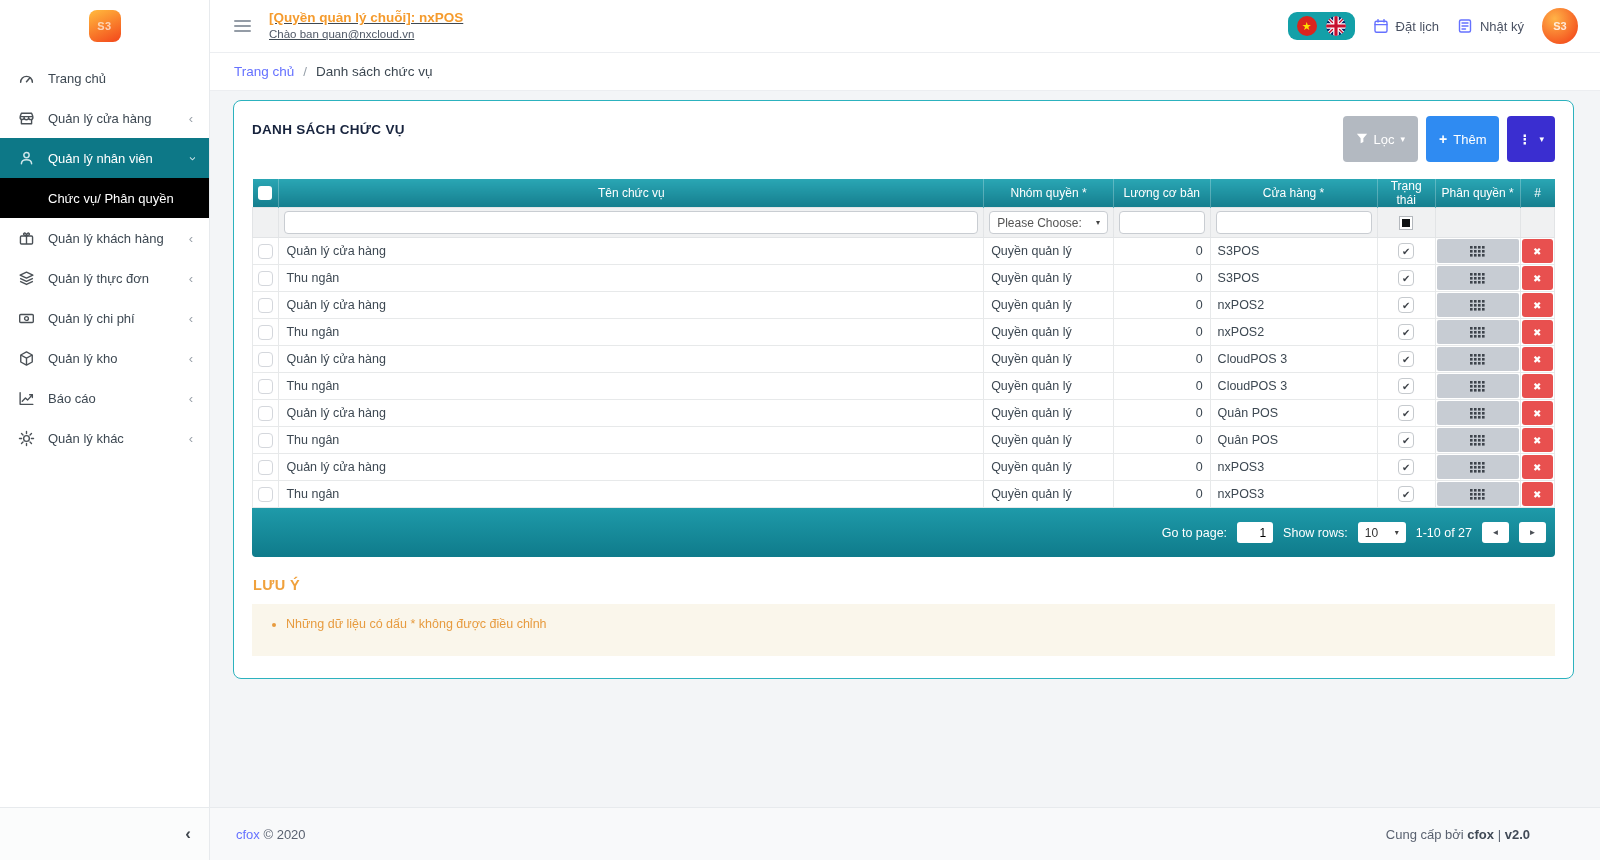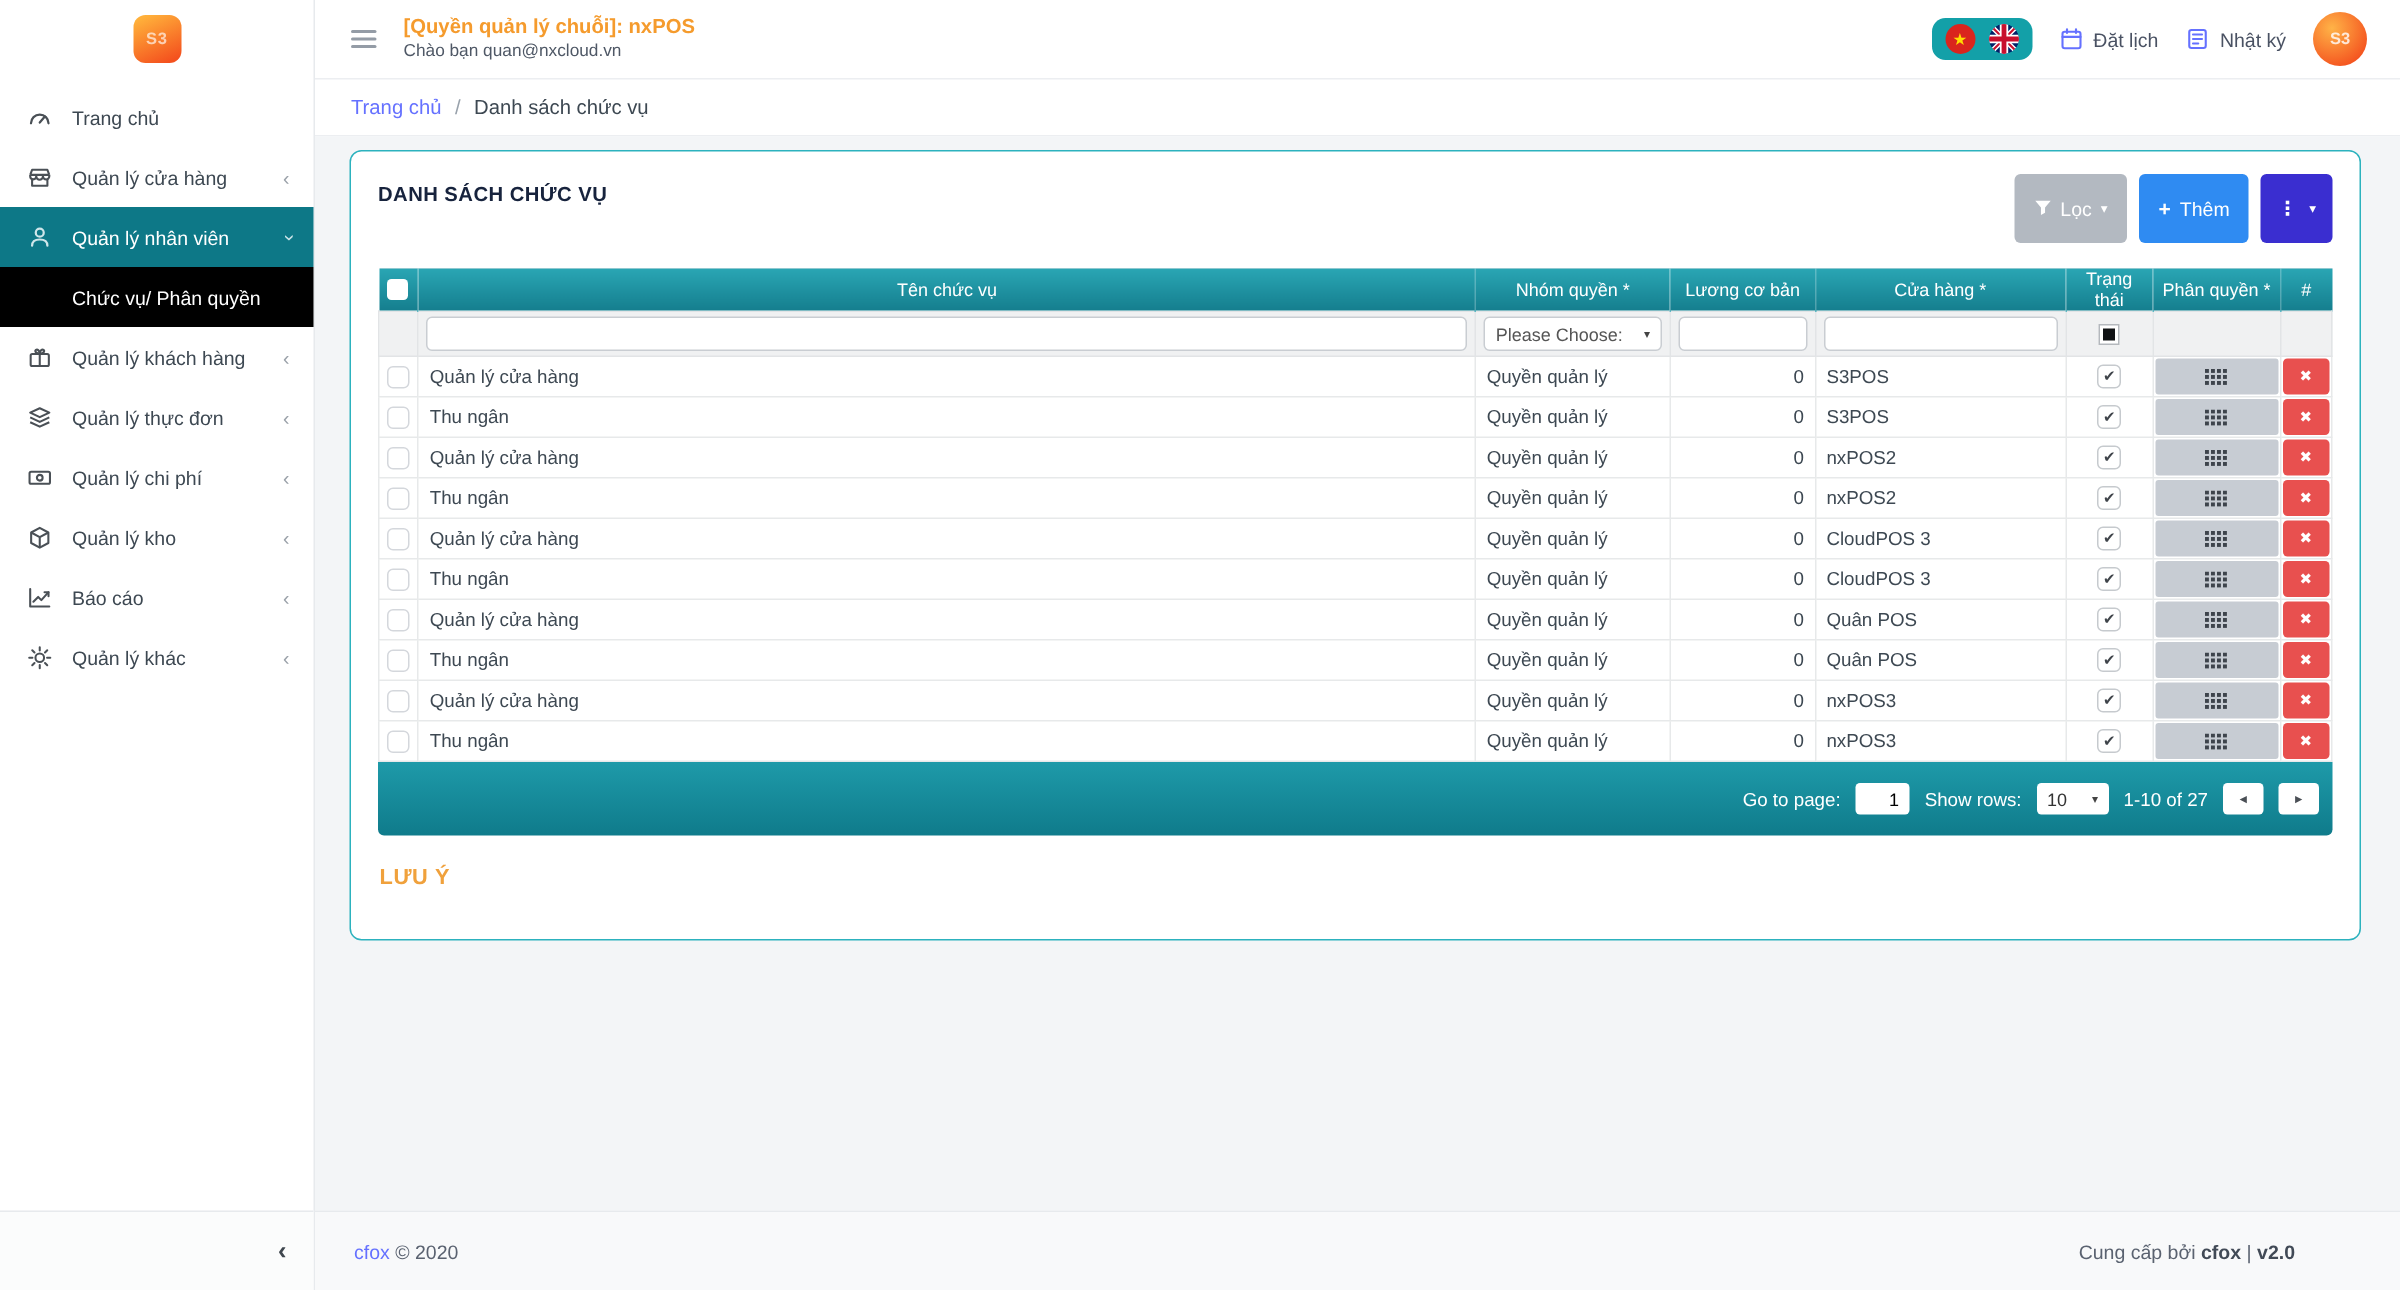--- a/index.html
+++ b/index.html
@@ -28,21 +28,21 @@
   .sub-dark { background:#0d7887; color:#eef6f7; }
   .sub-active { background:#000000; color:#fff; }
   .sidebar-foot { height:53px; border-top:1px solid #e7eaed; background:#fbfcfc; display:flex; align-items:center; justify-content:flex-end; padding-right:18px; }
   .collapse-chev { font-size:17px; color:#3f464e; cursor:pointer; font-weight:bold; }
 
   
   .main { flex:1; display:flex; flex-direction:column; min-width:0; }
   .topbar { height:52px; background:#fff; display:flex; align-items:center; padding:0 22px 0 24px; gap:18px; }
   .burger { cursor:pointer; }
   .burger span { display:block; width:17px; height:2px; background:#949ca6; margin:3px 0; border-radius:1px; }
-  .title-block { line-height:1.35; }
+  .title-block { line-height:1.35;text-decoration:underline; }
   .page-title { color:#f59b2d; font-weight:bold; font-size:13.5px; }
   .page-sub { color:#4f5866; font-size:11.5px; }
   .top-spacer { flex:1; }
   .flag-pill { background:#13a0a8; border-radius:9px; padding:4px 9px; display:flex; align-items:center; gap:9px; cursor:pointer; }
   .flag-vn { width:20px; height:20px; border-radius:50%; background:#da251d; display:flex; align-items:center; justify-content:center;
              color:#ffde00; font-size:11px; }
   .flag-uk { width:20px; height:20px; border-radius:50%; overflow:hidden; display:block; }
   .top-link { display:flex; align-items:center; gap:7px; color:#4a5263; font-size:13px; cursor:pointer; }
   .top-link .ic { color:#6571ff; display:flex; }
   .avatar { width:36px; height:36px; border-radius:50%; background:radial-gradient(circle at 35% 30%, #ffb347, #f4511e 80%);
@@ -656,20 +656,25 @@
           <div class="rows-select">
             <span>10</span>
             <span class="caret">▾</span>
           </div>
           <span>1-10 of 27</span>
           <button class="nav-btn">◄</button>
           <button class="nav-btn">►</button>
         </div>
 
         <div class="note-title">LƯU Ý</div>
+        <div class="note-box">
+          <ul>
+            <li>Những dữ liệu có dấu * không được điều chỉnh</li>
+          </ul>
+        </div>
       </div>
     </div>
 
     <footer class="main-foot">
       <div>
         <span class="foot-brand">cfox</span>
         <span>© 2020</span>
       </div>
       <div>
         <span>Cung cấp bởi</span>

